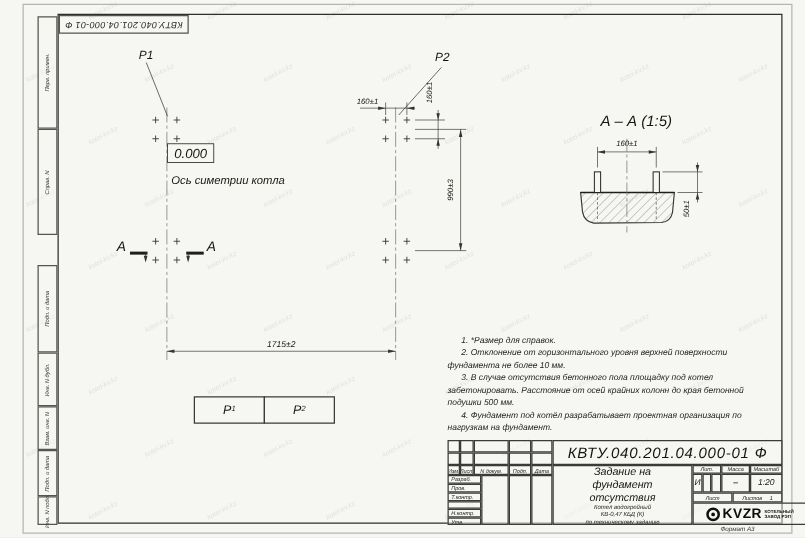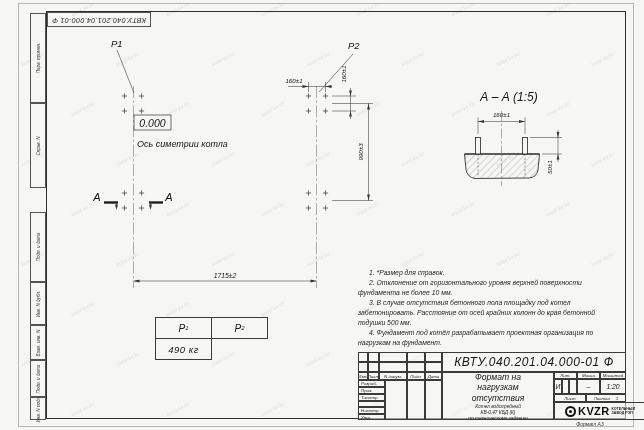--- a/index.html
+++ b/index.html
@@ -281,21 +281,20 @@
 
   <div class="ltable">
     <div class="cell hd" style="left:0;top:0;width:57px;height:22px">
       <span>P</span>
         <sub>1</sub>
     </div>
     <div class="cell hd" style="left:56px;top:0;width:57px;height:22px">
       <span>P</span>
         <sub>2</sub>
     </div>
-    <div class="cell vl" style="left:0;top:21px;width:57px;height:22px">490 кг</div>
   </div>
 
   <div class="tb">
 
     <div class="c" style="left:0;top:0;width:10px;height:10px"></div>
     <div class="c" style="left:10px;top:0;width:11px;height:10px"></div>
     <div class="c" style="left:21px;top:0;width:28px;height:10px"></div>
     <div class="c" style="left:49px;top:0;width:18px;height:10px"></div>
     <div class="c" style="left:67px;top:0;width:17px;height:10px"></div>
     <div class="c" style="left:0;top:10px;width:10px;height:10px"></div>
@@ -316,22 +315,22 @@
     <div class="c" style="left:0;top:49px;width:27px;height:6px"></div>
     <div class="c lbl lbl-l" style="left:0;top:55px;width:27px;height:7px">Н.контр.</div>
     <div class="c lbl lbl-l" style="left:0;top:62px;width:27px;height:6px">Утв.</div>
     <div class="c" style="left:27px;top:28px;width:22px;height:40px"></div>
     <div class="c" style="left:49px;top:28px;width:18px;height:40px"></div>
     <div class="c" style="left:67px;top:28px;width:17px;height:40px"></div>
 
     <div class="c docnum" style="left:84px;top:0;width:184px;height:20px">КВТУ.040.201.04.000-01 Ф</div>
 
     <div class="c ttl" style="left:84px;top:20px;width:112px;height:48px">
-      <span class="big">Формат на</span>
-      <span class="big">нагрузкам</span>
+      <span class="big">Задание на</span>
+      <span class="big">фундамент</span>
       <span class="big">отсутствия</span>
       <span class="sp"></span>
       <span class="sml">Котел водогрейный</span>
       <span class="sml">КВ-0,47 КБД (К)</span>
       <span class="sml">по техническому заданию</span>
     </div>
 
     <div class="c lbl" style="left:196px;top:20px;width:23px;height:7px">Лит.</div>
     <div class="c lbl" style="left:219px;top:20px;width:23px;height:7px">Масса</div>
     <div class="c lbl" style="left:242px;top:20px;width:26px;height:7px">Масштаб</div>

